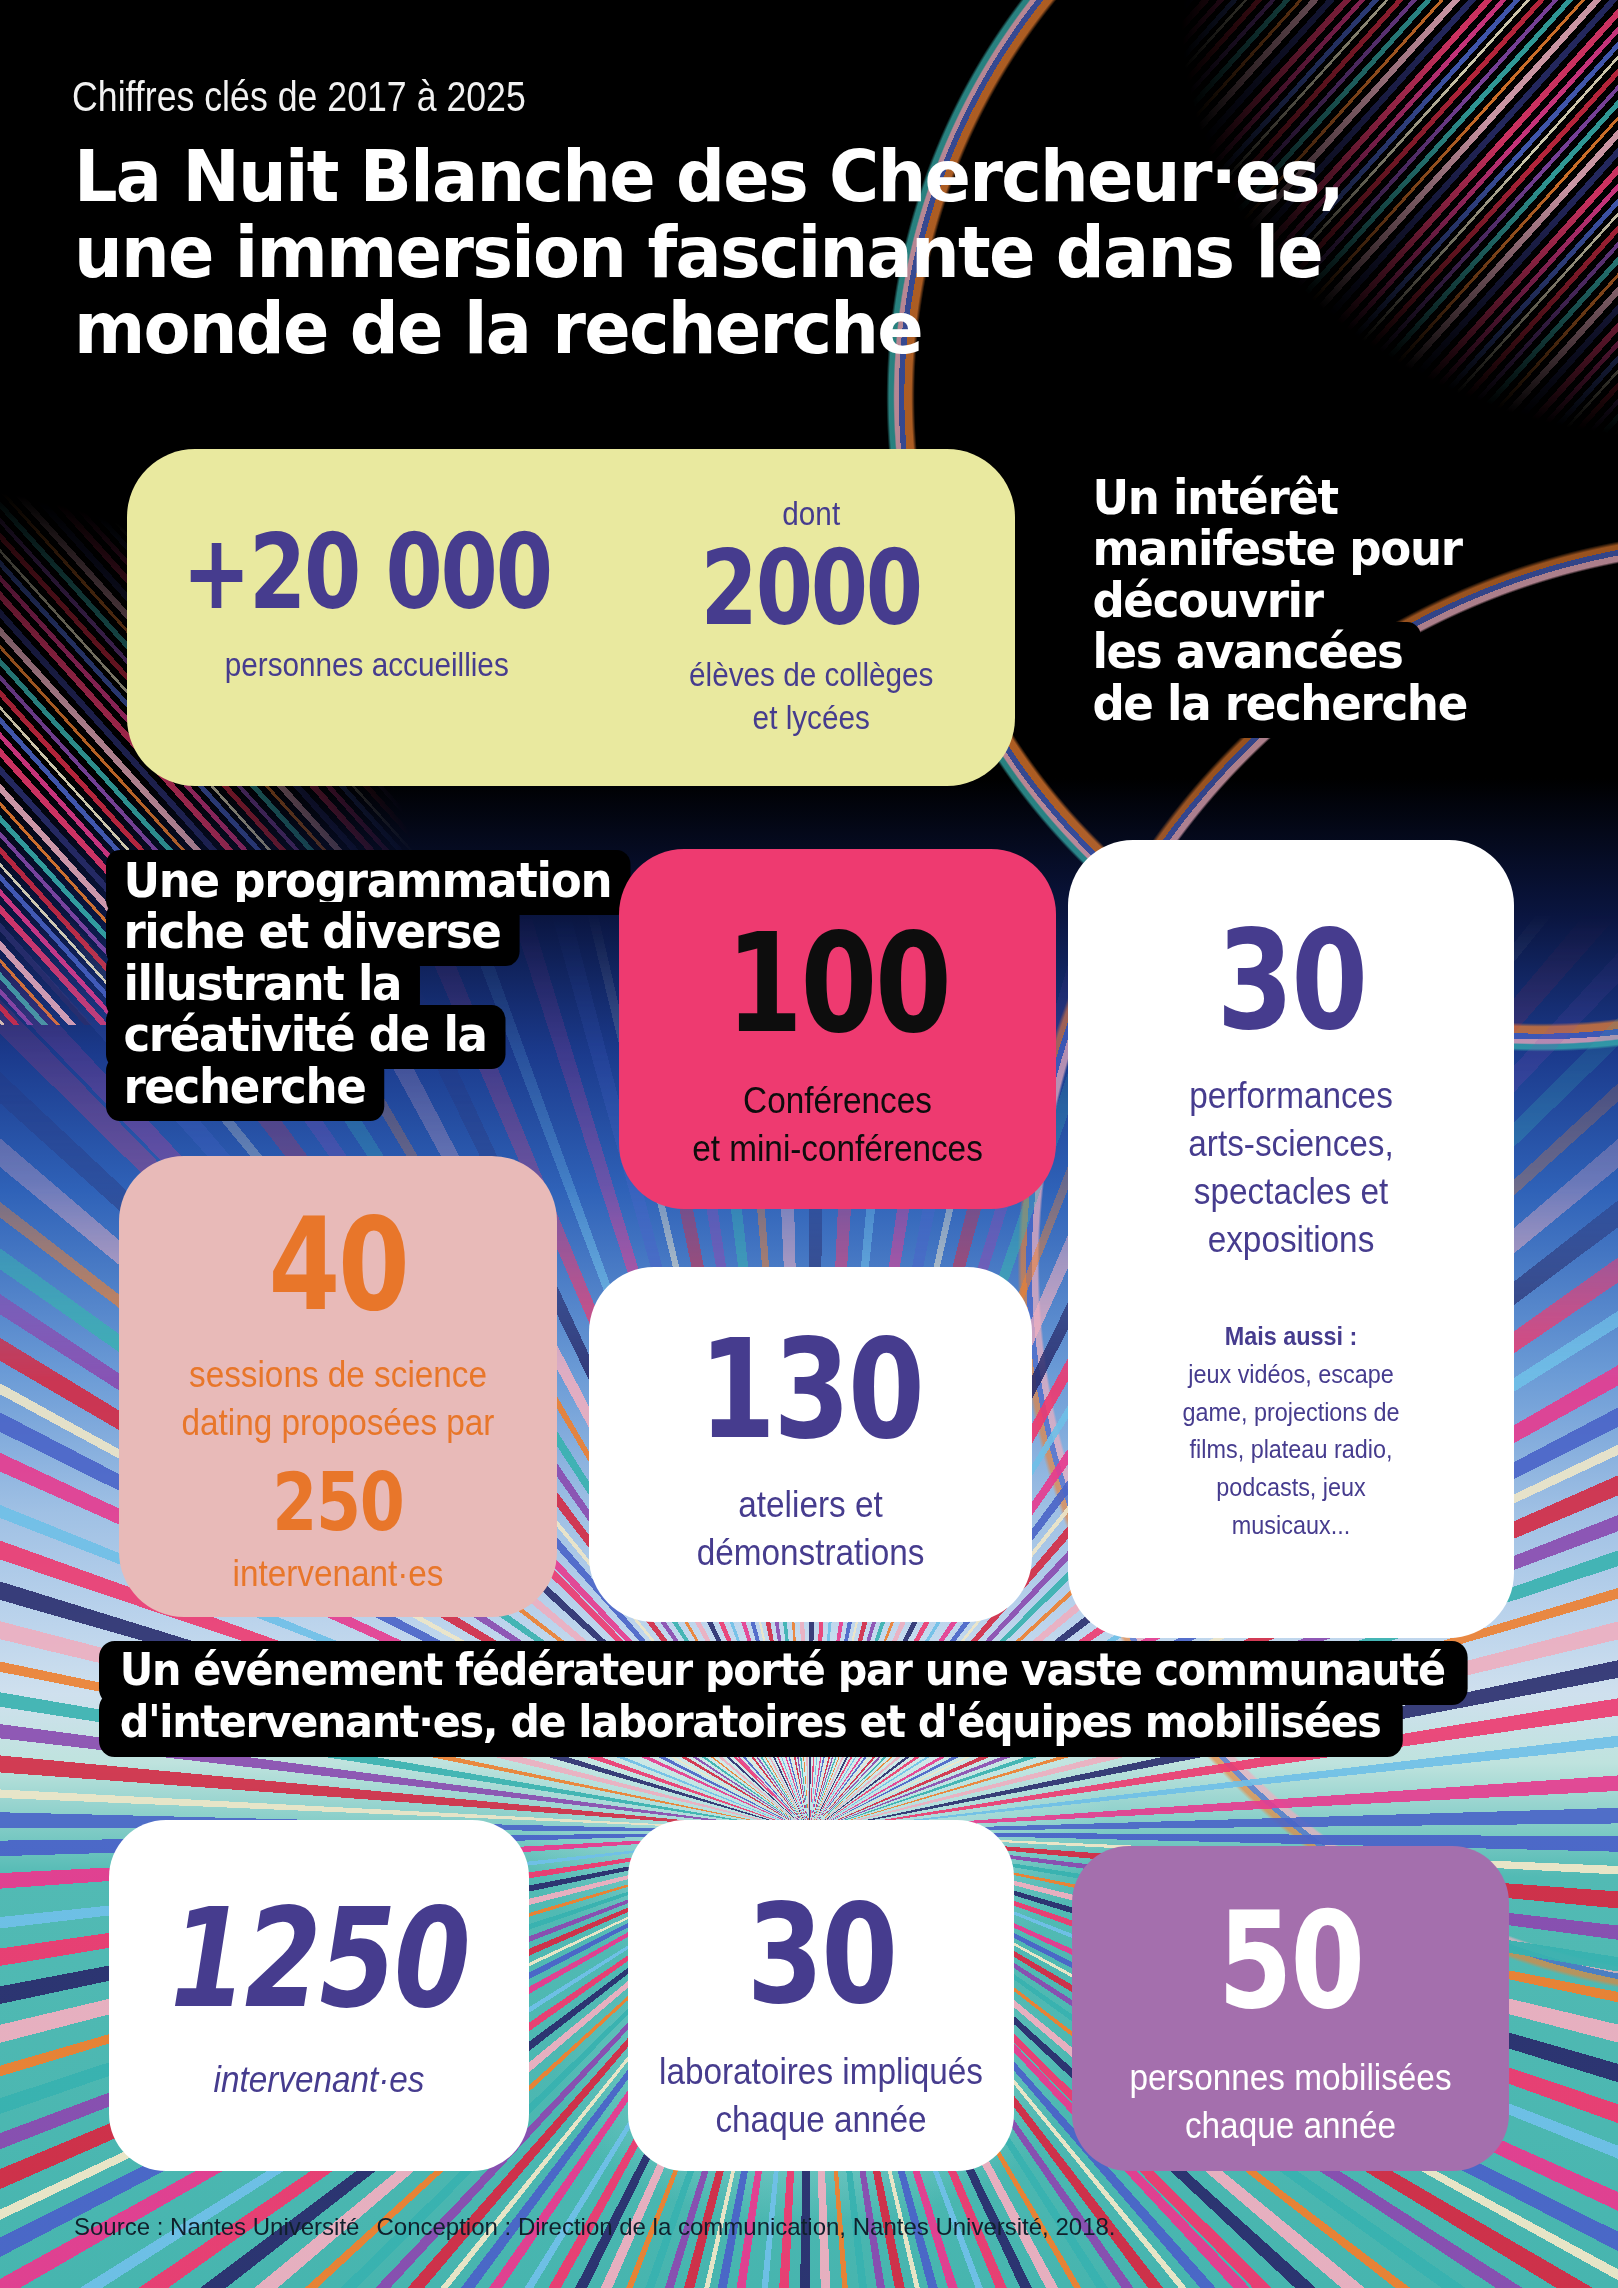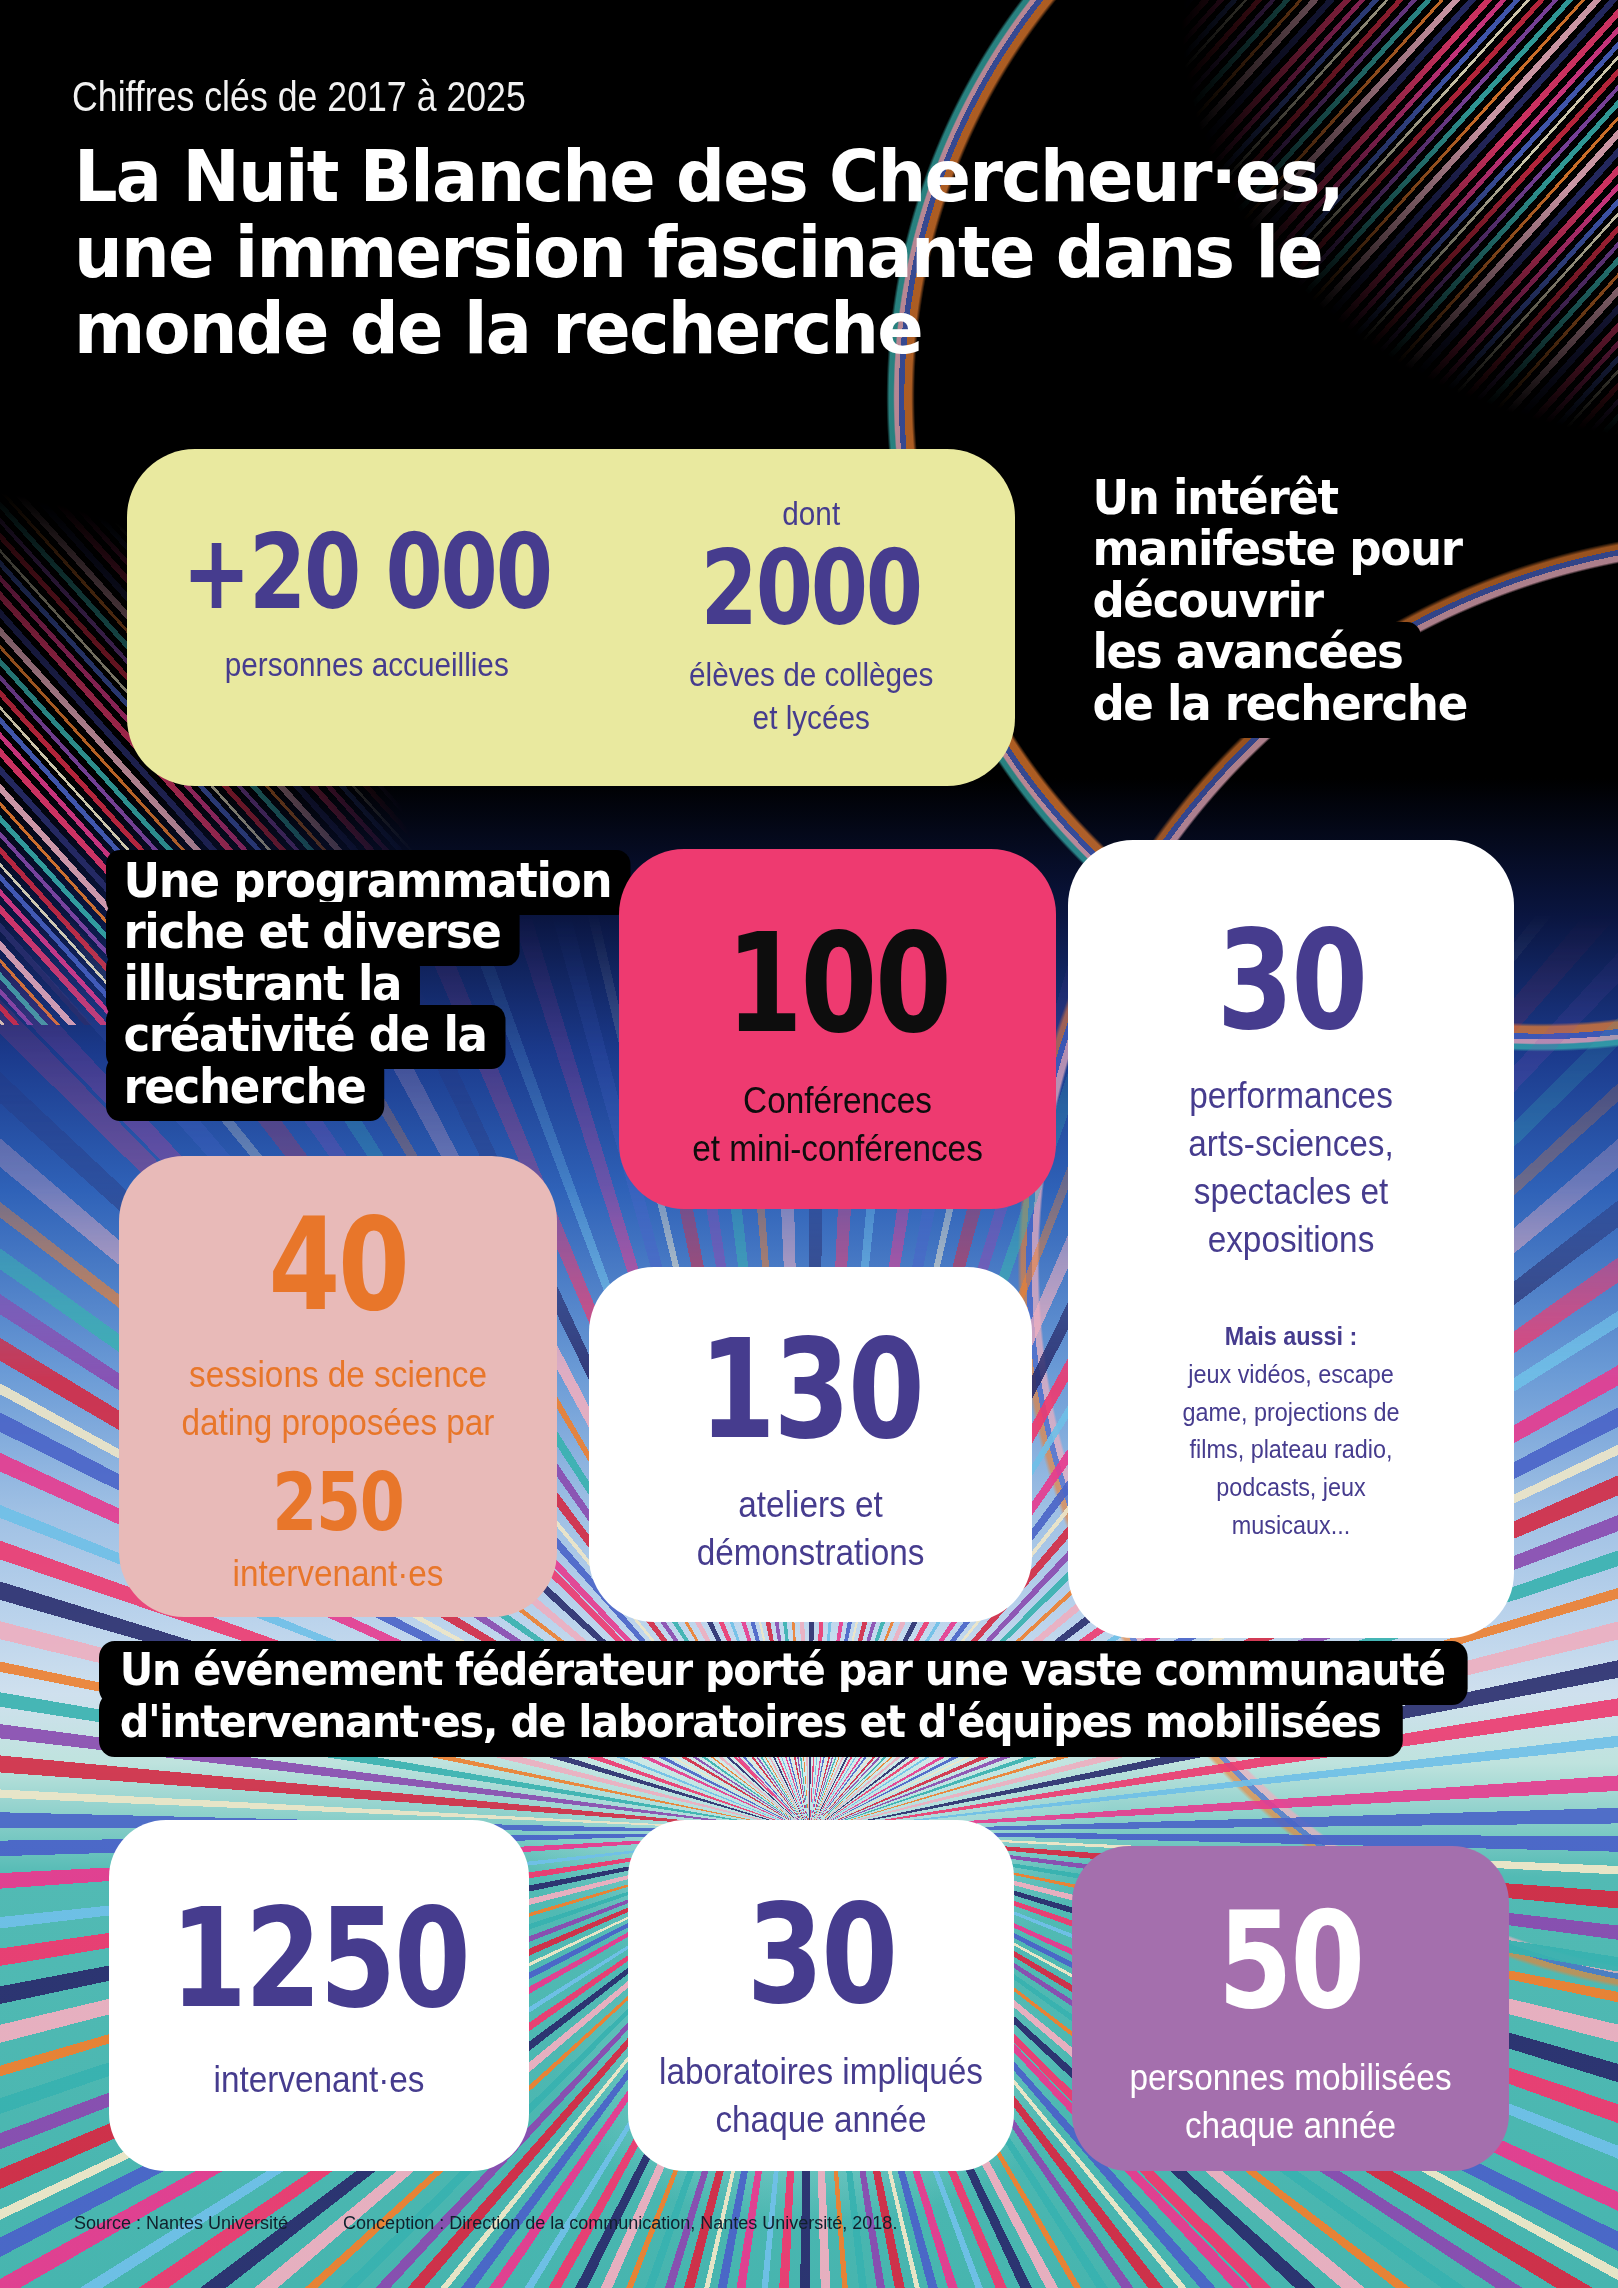--- a/index.html
+++ b/index.html
@@ -148,33 +148,33 @@
   .box-salmon{left:111px; top:1156px; width:438px; height:461px; background:#e8bab8;margin-left:8px;}
   .box-salmon .num{font-size:129px; margin-top:44px;}
   .box-salmon .lbl{font-size:37px; margin-top:22px;}
   .box-salmon .num2{font-size:81px; margin-top:14.8px; letter-spacing:-1.8px;}
   .box-salmon .lbl2{font-size:37px; margin-top:7.4px;}
 
   .box-ateliers{left:589px; top:1267px; width:443px; height:355px; background:#ffffff;}
   .box-ateliers .num{font-size:138px; margin-top:54px;}
   .box-ateliers .lbl{font-size:37px; margin-top:22px;}
 
-  .box-b1{left:109px; top:1820px; width:420px; height:351px; background:#ffffff; border-radius:57px;}
+  .box-b1{left:109px; top:1820px; width:420px; height:351px; background:#ffffff; border-radius:57px;font-style:italic;}
   .box-b1 .num{font-size:138px; margin-top:70px;}
   .box-b1 .lbl{font-size:37px; margin-top:28px;}
   .box-b2{left:628px; top:1820px; width:386px; height:351px; background:#ffffff; border-radius:57px;}
   .box-b2 .num{font-size:138px; margin-top:66px;}
   .box-b2 .lbl{font-size:37px; margin-top:24px;}
   .box-b3{left:1072px; top:1846px; width:437px; height:325px; background:#a46fad; border-radius:57px;}
   .box-b3 .num{font-size:134px; margin-top:48px; color:#fff;}
   .box-b3 .lbl{font-size:37px; margin-top:26px; color:#fff;}
 
   .footer{
-    position:absolute; left:74px; top:2213px; font-size:18px; color:#10202c;
-    display:flex; gap:55px; font-weight:400;
+    position:absolute; left:74px; top:2213px; font-size:24px; color:#10202c;
+    display:flex; gap:17px; font-weight:400;
   }
 </style>
 </head>
 <body>
 
 <div id="page">
 
   <div class="decor fan-top-left"></div>
   <div class="decor fan-top-right"></div>
   <div class="decor ring1"></div>

